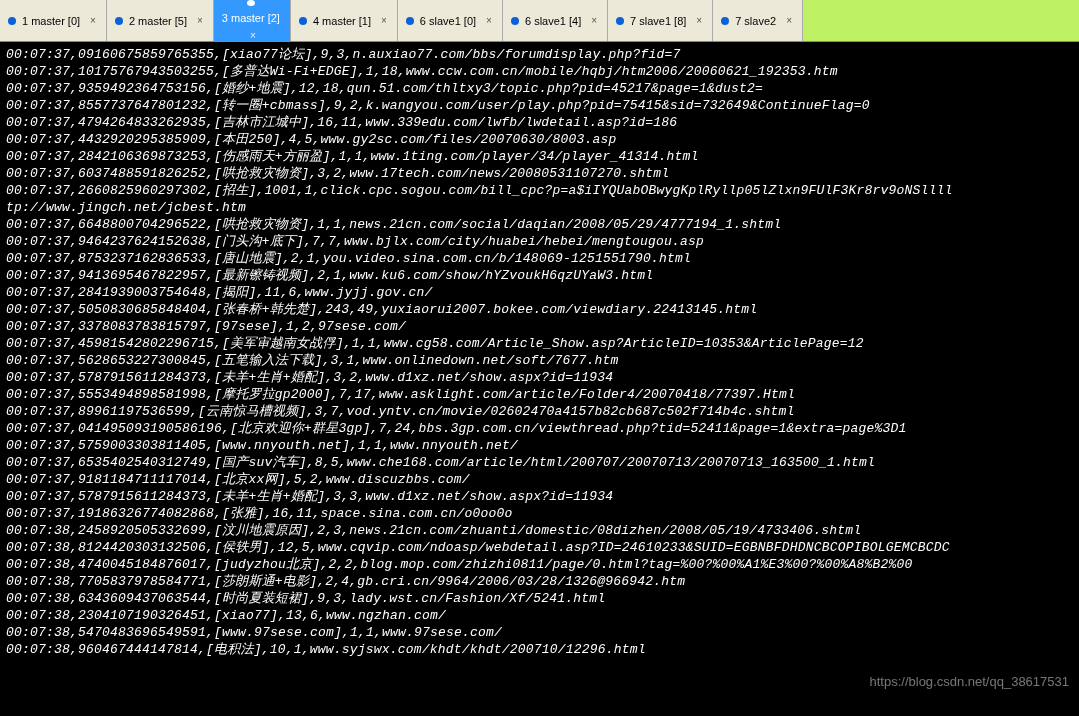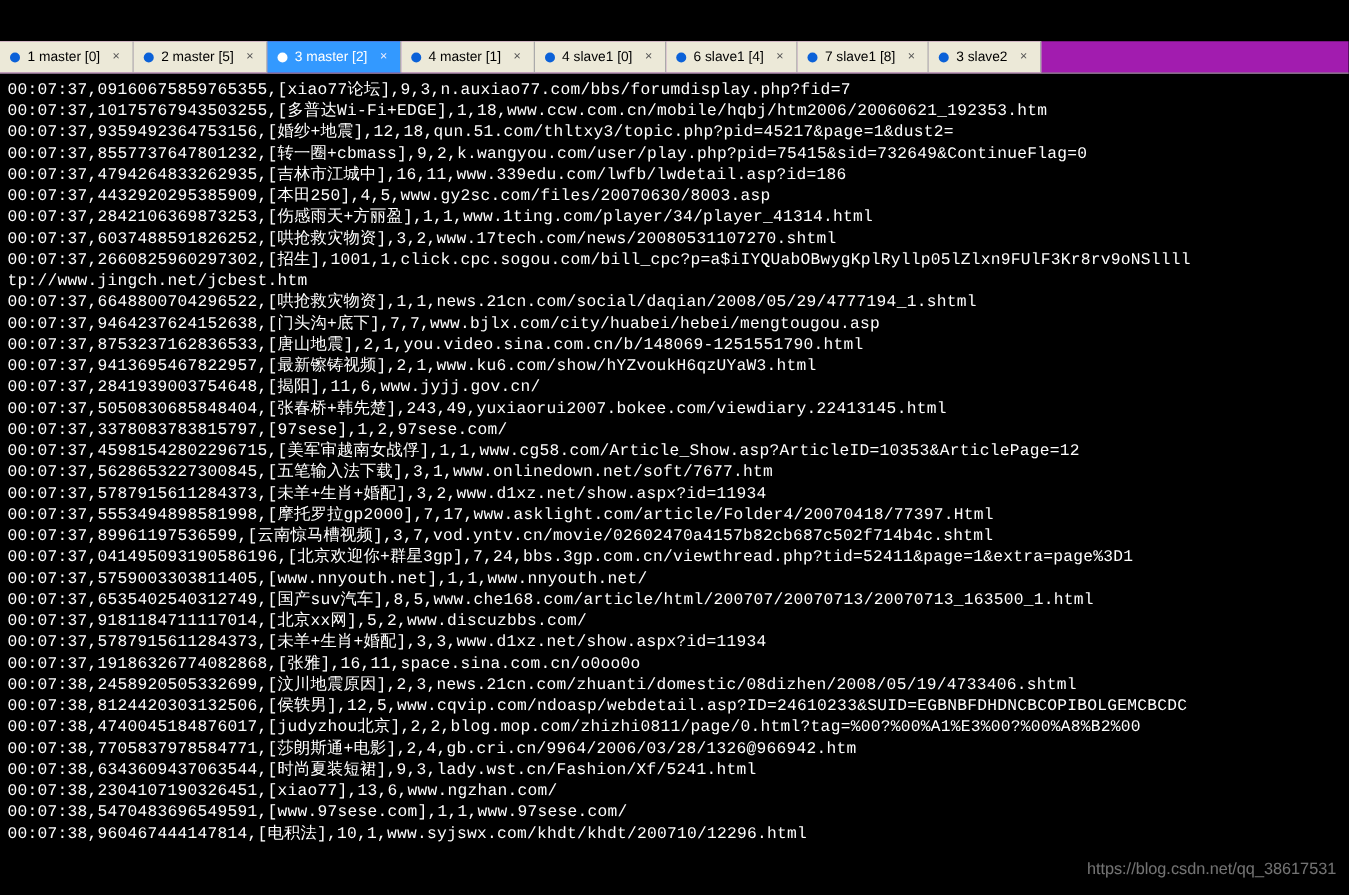--- a/index.html
+++ b/index.html
@@ -7,41 +7,41 @@
   font-family: Consolas, 'Courier New', monospace;
   font-size: 13px;
   background: #000;
   color: #fff;
   overflow: hidden;
   width: 1079px;
   height: 716px;
 }
 .tabs {
   display: flex;
-  background: #a21caf;
-  height: 26px;
+  background: #bef264;
+  height: 42px;
   border-bottom: 1px solid #888;
-  margin-top: 33px;
 }
 .tab {
   display: flex;
   align-items: center;
   padding: 0 10px 0 8px;
   background: #ece9d8;
   border-right: 1px solid #aaa;
   font-family: Tahoma, Arial, sans-serif;
   font-size: 11px;
   color: #000;
   white-space: nowrap;
   cursor: pointer;
   gap: 6px;
 }
 .tab.active {
   background: #3399ff;
   color: #fff;
+  flex-direction: column;
 }
 .tab .dot {
   width: 8px;
   height: 8px;
   border-radius: 50%;
   display: inline-block;
 }
 .tab .dot.blue { background: #0b61d8; }
 .tab.active .dot.blue { background: #fff; }
 .tab .close {
@@ -49,25 +49,25 @@
   color: #555;
   padding-left: 4px;
 }
 .tab.active .close { color: #eef; }
 .console {
   padding: 4px 6px 0;
   white-space: pre;
   line-height: 17px;
   letter-spacing: 0.2px;
 }
-.line { white-space: pre; }
+.line { white-space: pre; font-style: italic; }
 .watermark {
   position: absolute;
   right: 10px;
-  bottom: 14px;
+  bottom: 27px;
   color: rgba(255,255,255,0.45);
   font-family: Arial, sans-serif;
   font-size: 13px;
   pointer-events: none;
 }
 </style>
 </head>
 <body>
 
 <div class="tabs" id="tabs">
@@ -86,33 +86,33 @@
       <span>3 master [2]</span>
       <span class="close">×</span>
     </div>
     <div class="tab">
       <span class="dot blue"></span>
       <span>4 master [1]</span>
       <span class="close">×</span>
     </div>
     <div class="tab">
       <span class="dot blue"></span>
-      <span>4 slave1 [0]</span>
+      <span>6 slave1 [0]</span>
       <span class="close">×</span>
     </div>
     <div class="tab">
       <span class="dot blue"></span>
       <span>6 slave1 [4]</span>
       <span class="close">×</span>
     </div>
     <div class="tab">
       <span class="dot blue"></span>
       <span>7 slave1 [8]</span>
       <span class="close">×</span>
     </div>
     <div class="tab">
       <span class="dot blue"></span>
-      <span>3 slave2</span>
+      <span>7 slave2</span>
       <span class="close">×</span>
     </div>
   </div>
 <div class="console" id="console"><div class="line">00:07:37,09160675859765355,[xiao77论坛],9,3,n.auxiao77.com/bbs/forumdisplay.php?fid=7</div><div class="line">00:07:37,10175767943503255,[多普达Wi-Fi+EDGE],1,18,www.ccw.com.cn/mobile/hqbj/htm2006/20060621_192353.htm</div><div class="line">00:07:37,9359492364753156,[婚纱+地震],12,18,qun.51.com/thltxy3/topic.php?pid=45217&amp;page=1&amp;dust2=</div><div class="line">00:07:37,8557737647801232,[转一圈+cbmass],9,2,k.wangyou.com/user/play.php?pid=75415&amp;sid=732649&amp;ContinueFlag=0</div><div class="line">00:07:37,4794264833262935,[吉林市江城中],16,11,www.339edu.com/lwfb/lwdetail.asp?id=186</div><div class="line">00:07:37,4432920295385909,[本田250],4,5,www.gy2sc.com/files/20070630/8003.asp</div><div class="line">00:07:37,2842106369873253,[伤感雨天+方丽盈],1,1,www.1ting.com/player/34/player_41314.html</div><div class="line">00:07:37,6037488591826252,[哄抢救灾物资],3,2,www.17tech.com/news/20080531107270.shtml</div><div class="line">00:07:37,2660825960297302,[招生],1001,1,click.cpc.sogou.com/bill_cpc?p=a$iIYQUabOBwygKplRyllp05lZlxn9FUlF3Kr8rv9oNSllll</div><div class="line">tp://www.jingch.net/jcbest.htm</div><div class="line">00:07:37,6648800704296522,[哄抢救灾物资],1,1,news.21cn.com/social/daqian/2008/05/29/4777194_1.shtml</div><div class="line">00:07:37,9464237624152638,[门头沟+底下],7,7,www.bjlx.com/city/huabei/hebei/mengtougou.asp</div><div class="line">00:07:37,8753237162836533,[唐山地震],2,1,you.video.sina.com.cn/b/148069-1251551790.html</div><div class="line">00:07:37,9413695467822957,[最新镲铸视频],2,1,www.ku6.com/show/hYZvoukH6qzUYaW3.html</div><div class="line">00:07:37,2841939003754648,[揭阳],11,6,www.jyjj.gov.cn/</div><div class="line">00:07:37,5050830685848404,[张春桥+韩先楚],243,49,yuxiaorui2007.bokee.com/viewdiary.22413145.html</div><div class="line">00:07:37,3378083783815797,[97sese],1,2,97sese.com/</div><div class="line">00:07:37,45981542802296715,[美军审越南女战俘],1,1,www.cg58.com/Article_Show.asp?ArticleID=10353&amp;ArticlePage=12</div><div class="line">00:07:37,5628653227300845,[五笔输入法下载],3,1,www.onlinedown.net/soft/7677.htm</div><div class="line">00:07:37,5787915611284373,[未羊+生肖+婚配],3,2,www.d1xz.net/show.aspx?id=11934</div><div class="line">00:07:37,5553494898581998,[摩托罗拉gp2000],7,17,www.asklight.com/article/Folder4/20070418/77397.Html</div><div class="line">00:07:37,89961197536599,[云南惊马槽视频],3,7,vod.yntv.cn/movie/02602470a4157b82cb687c502f714b4c.shtml</div><div class="line">00:07:37,041495093190586196,[北京欢迎你+群星3gp],7,24,bbs.3gp.com.cn/viewthread.php?tid=52411&amp;page=1&amp;extra=page%3D1</div><div class="line">00:07:37,5759003303811405,[www.nnyouth.net],1,1,www.nnyouth.net/</div><div class="line">00:07:37,6535402540312749,[国产suv汽车],8,5,www.che168.com/article/html/200707/20070713/20070713_163500_1.html</div><div class="line">00:07:37,9181184711117014,[北京xx网],5,2,www.discuzbbs.com/</div><div class="line">00:07:37,5787915611284373,[未羊+生肖+婚配],3,3,www.d1xz.net/show.aspx?id=11934</div><div class="line">00:07:37,19186326774082868,[张雅],16,11,space.sina.com.cn/o0oo0o</div><div class="line">00:07:38,2458920505332699,[汶川地震原因],2,3,news.21cn.com/zhuanti/domestic/08dizhen/2008/05/19/4733406.shtml</div><div class="line">00:07:38,8124420303132506,[侯轶男],12,5,www.cqvip.com/ndoasp/webdetail.asp?ID=24610233&amp;SUID=EGBNBFDHDNCBCOPIBOLGEMCBCDC</div><div class="line">00:07:38,4740045184876017,[judyzhou北京],2,2,blog.mop.com/zhizhi0811/page/0.html?tag=%00?%00%A1%E3%00?%00%A8%B2%00</div><div class="line">00:07:38,7705837978584771,[莎朗斯通+电影],2,4,gb.cri.cn/9964/2006/03/28/1326@966942.htm</div><div class="line">00:07:38,6343609437063544,[时尚夏装短裙],9,3,lady.wst.cn/Fashion/Xf/5241.html</div><div class="line">00:07:38,2304107190326451,[xiao77],13,6,www.ngzhan.com/</div><div class="line">00:07:38,5470483696549591,[www.97sese.com],1,1,www.97sese.com/</div><div class="line">00:07:38,960467444147814,[电积法],10,1,www.syjswx.com/khdt/khdt/200710/12296.html</div></div>
 <div class="watermark">https://blog.csdn.net/qq_38617531</div>
 
 </body></html>

